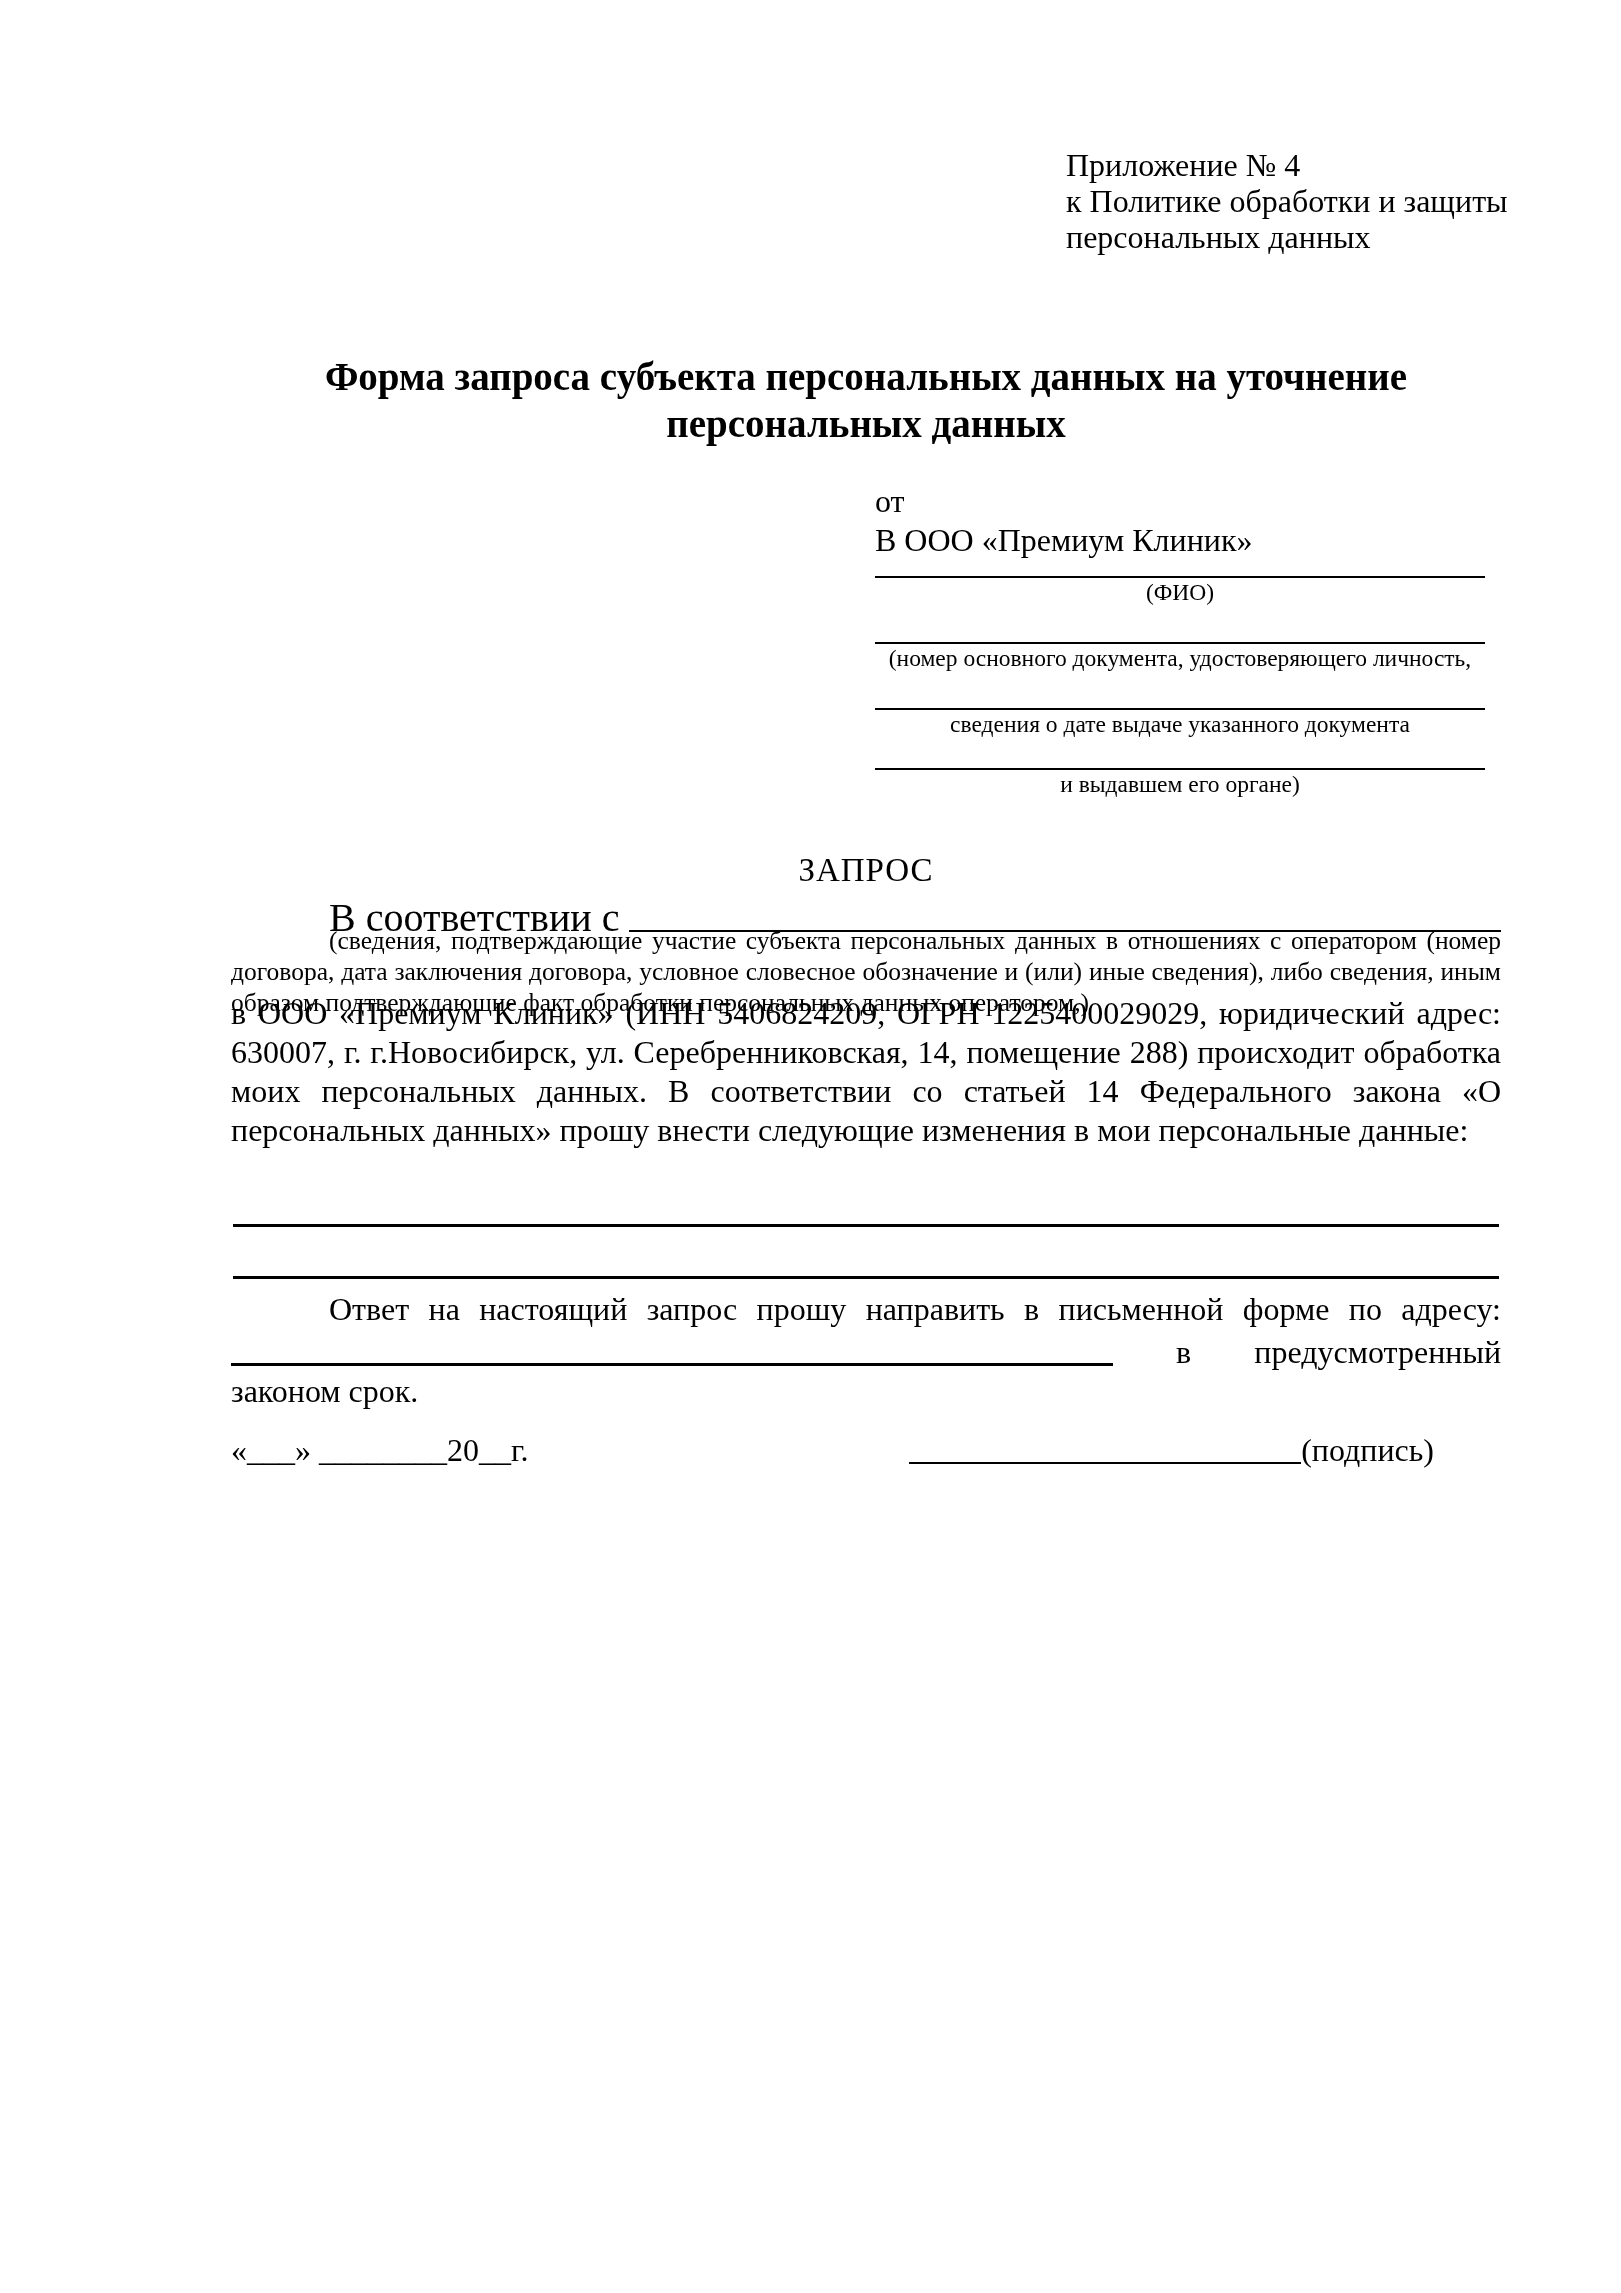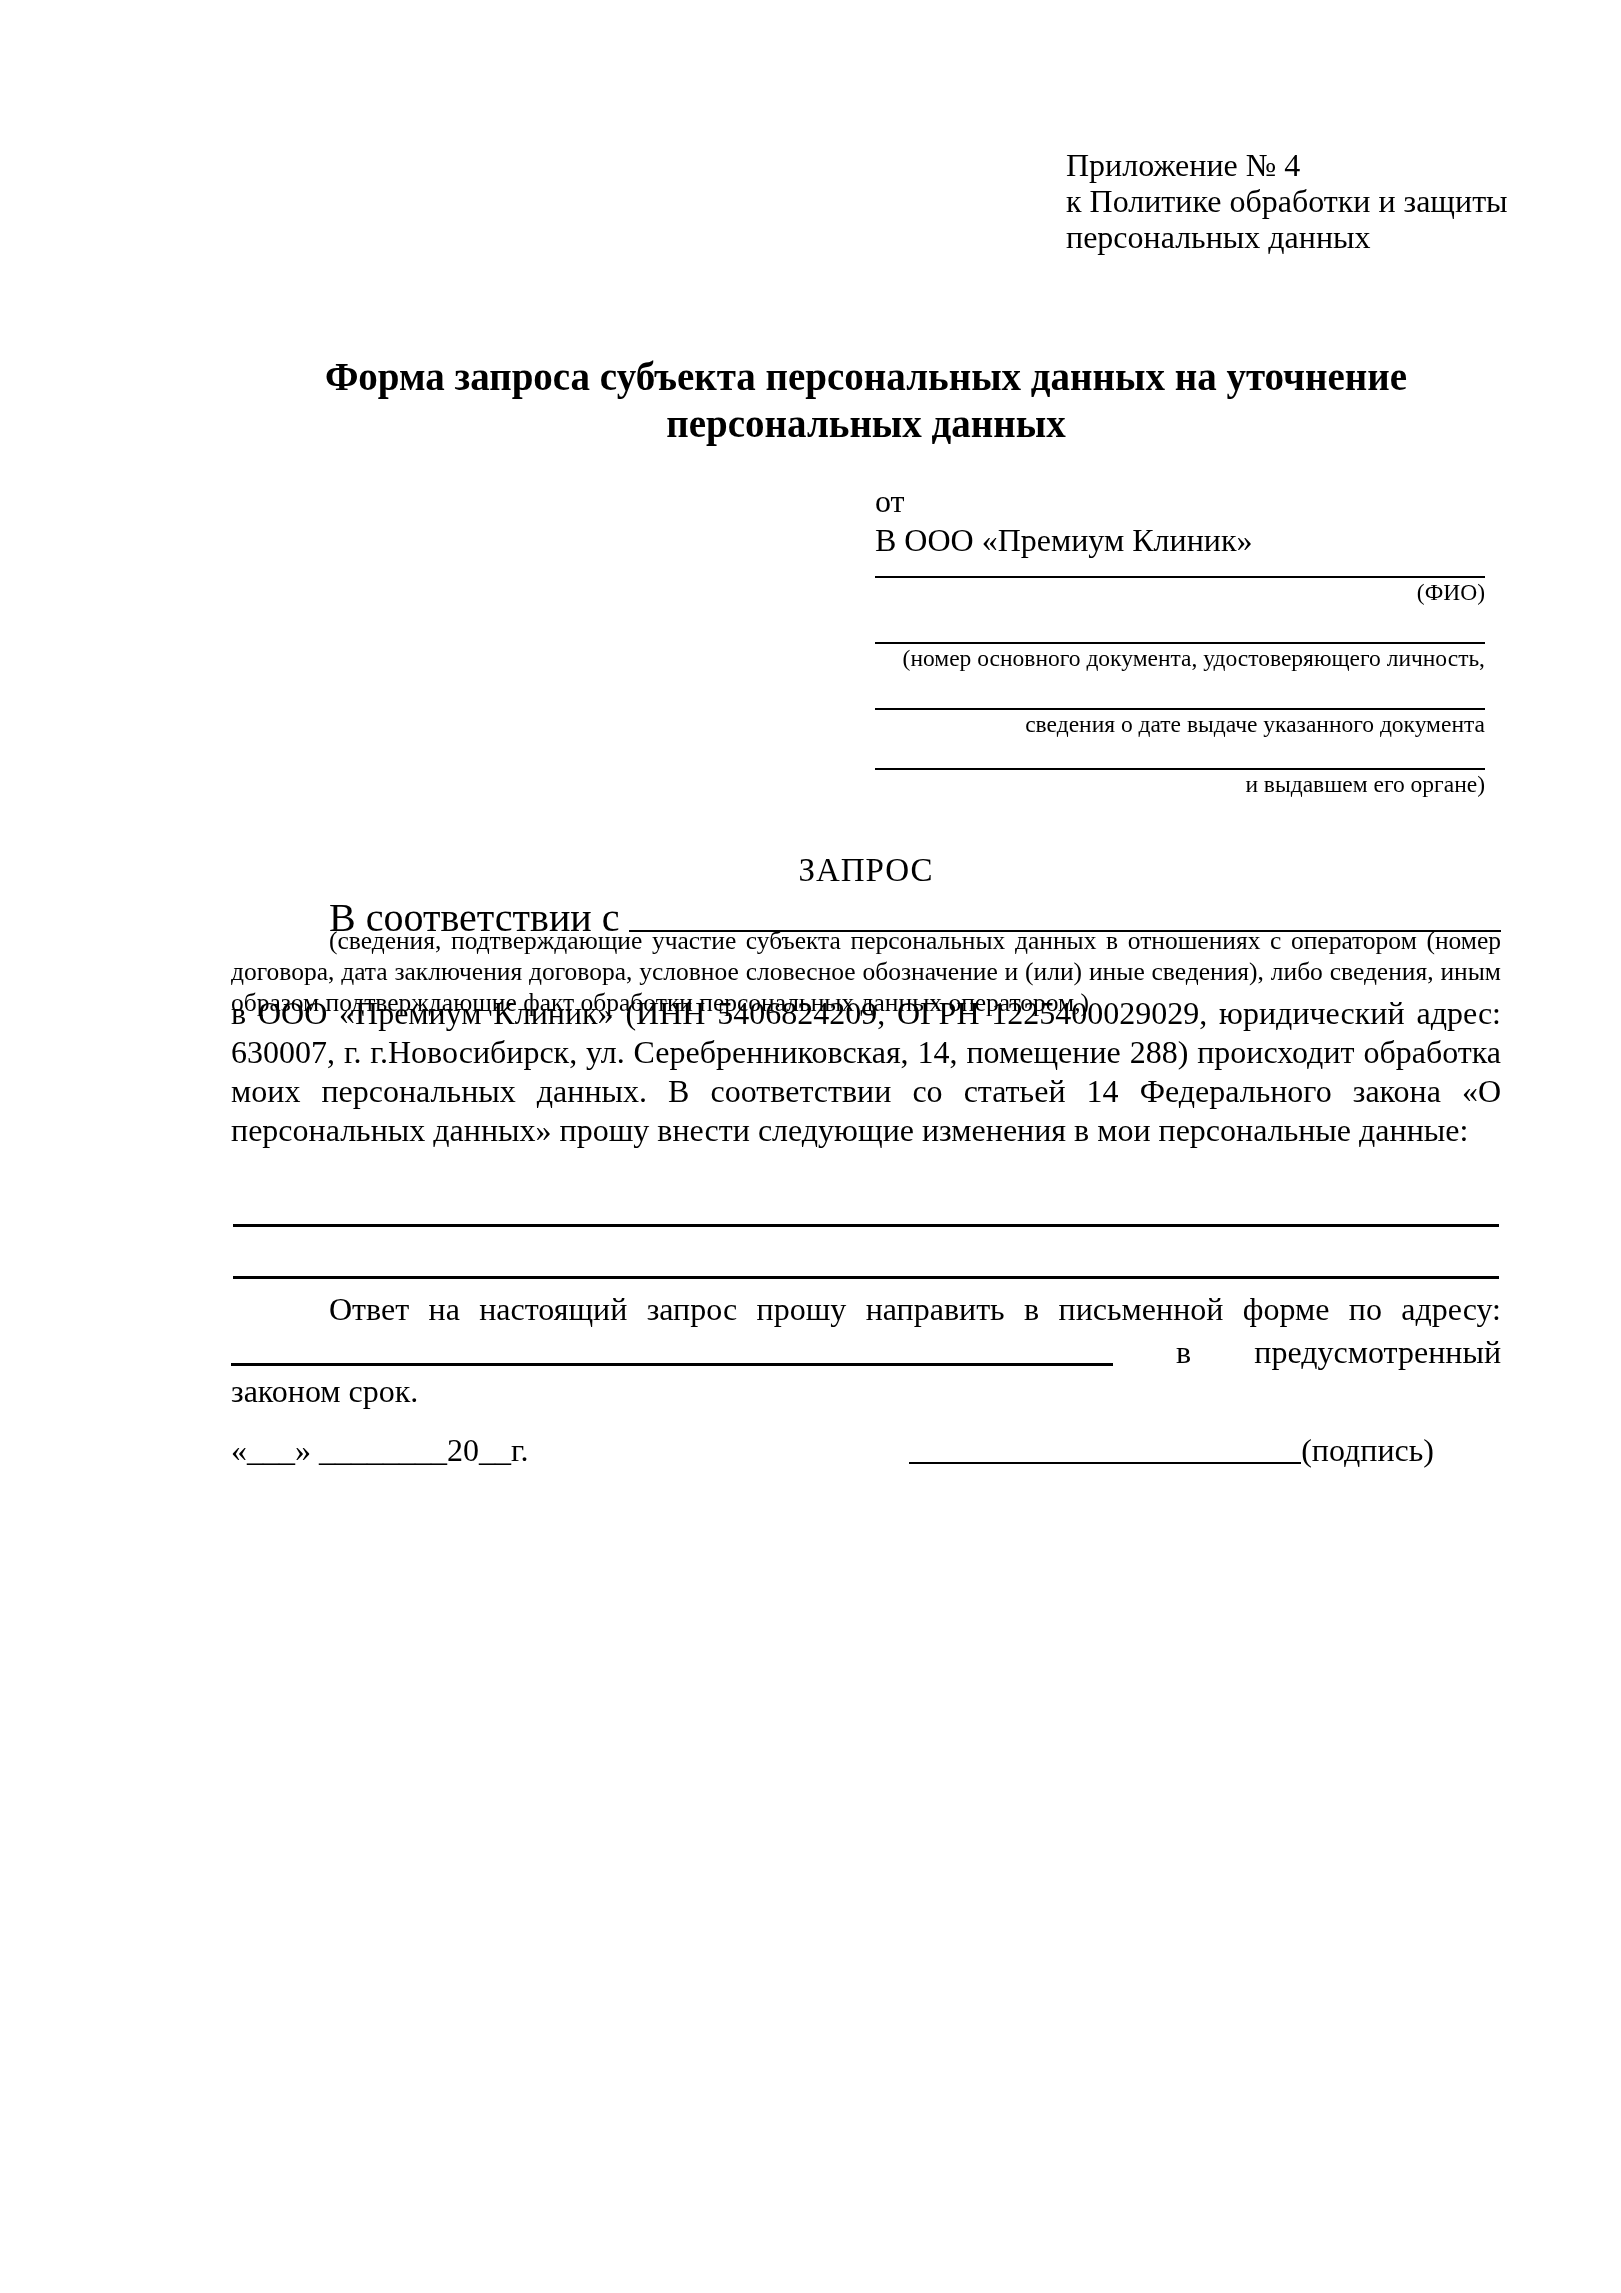--- a/index.html
+++ b/index.html
@@ -18,21 +18,21 @@
     position:absolute; left:231px; top:353px; width:1270px;
     text-align:center; font-weight:bold; font-size:39px; line-height:47px;
   }
 
   
   .addressee { position:absolute; left:875px; top:482px; width:610px; font-size:32px; line-height:39px; }
   .addr-underline { height:0; border-bottom:2.9px solid #000; }
   .u1 { margin-top:15.7px; }
   .u2, .u3 { margin-top:35px; }
   .u4 { margin-top:29px; }
-  .addr-caption { font-size:23.5px; line-height:29px; text-align:right; white-space:nowrap; }
+  .addr-caption { font-size:23.5px; line-height:29px; text-align:center; white-space:nowrap; }
 
   
   .zapros { position:absolute; left:231px; top:851px; width:1270px; text-align:center; font-size:33px; line-height:39px; letter-spacing:1px; }
 
   
   .vsootv { position:absolute; left:231px; top:898px; width:1270px; display:flex; font-size:40px; line-height:39px; }
   .vsootv .lead { margin-left:98px; white-space:pre; }
   .vsootv .fill { flex:1 1 auto; border-bottom:2.9px solid #000; margin-bottom:4.9px; }
 
   

